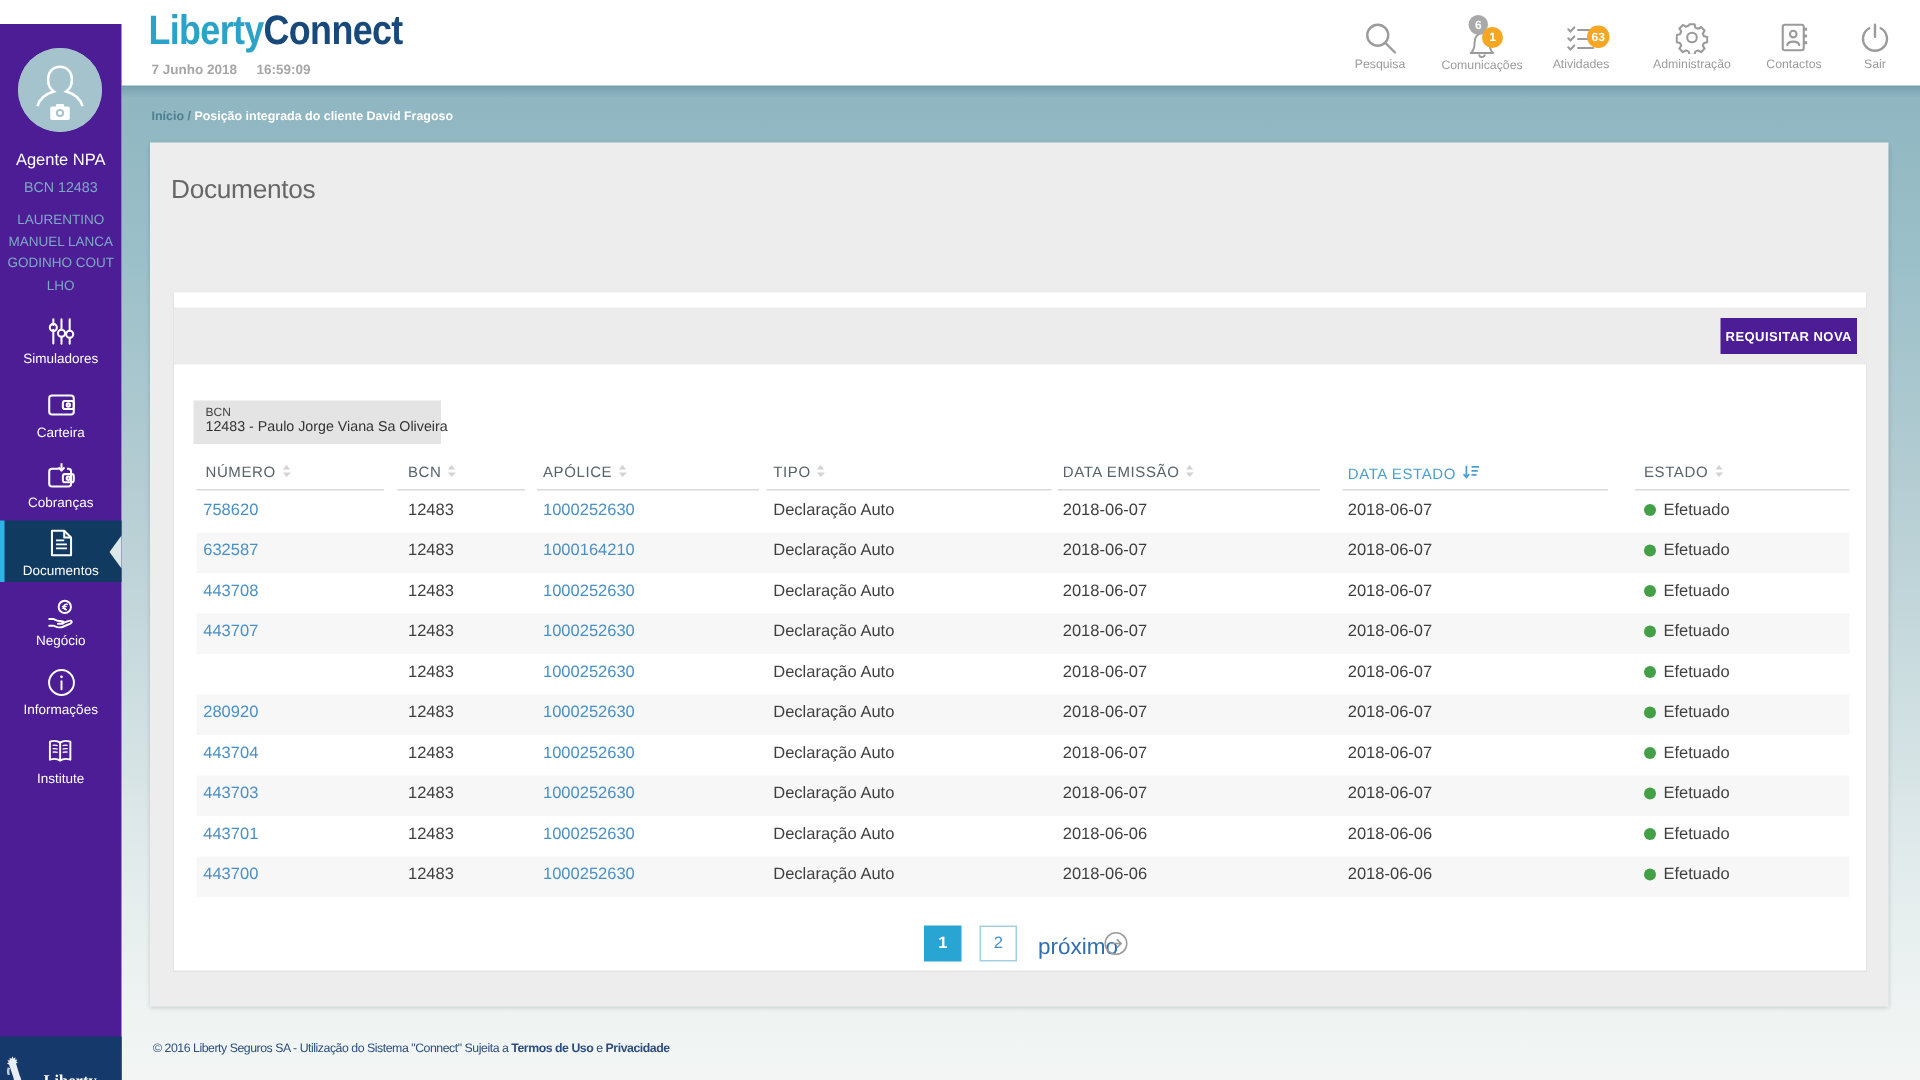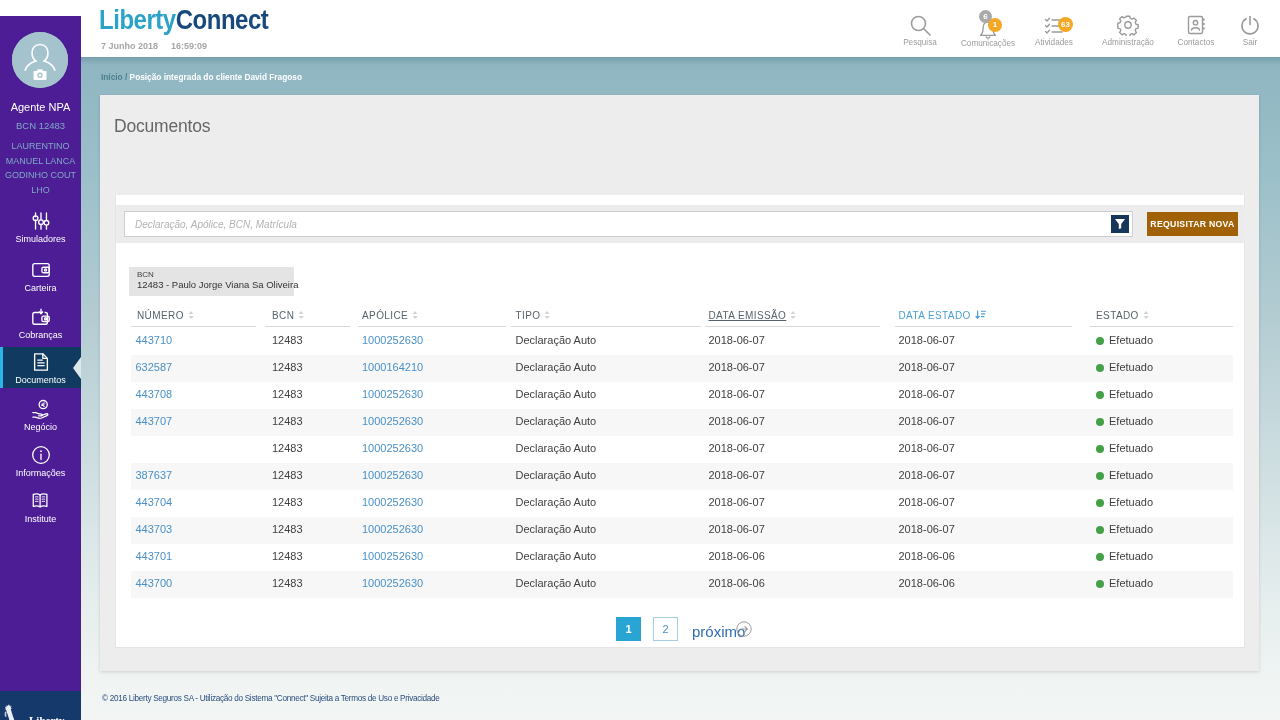--- a/index.html
+++ b/index.html
@@ -43,21 +43,21 @@
 .tab { position:absolute; top:8px; color:#3d9db5; }
 .tab.active { color:#34373c; font-weight:bold; border-bottom:2px solid #39b2de; padding-bottom:4px; letter-spacing:-0.3px; font-size:10.2px; }
 
 
 .panel { position:absolute; left:15px; top:100px; width:1130px; height:453px; background:#fff; border:1px solid #e4e4e4; border-top:none; }
 .sband { position:absolute; left:0; top:10px; width:1130px; height:38px; background:#ececec; }
 .sinput { position:absolute; left:8px; top:6px; width:1009px; height:26px; background:#fff; border:1px solid #cfcfcf; }
 .sinput .ph { position:absolute; left:10px; top:7px; font-size:10px; font-style:italic; color:#b2b2b2; }
 .fbtn { position:absolute; right:3px; top:3px; width:18px; height:18px; background:#16365c; }
 .fbtn svg { display:block; margin:3px auto; }
-.reqbtn { position:absolute; right:8px; top:7px; width:91px; height:24px; background:#a16207; color:#fff; font-size:8.7px; font-weight:bold; text-align:center; line-height:24px; white-space:nowrap; letter-spacing:0.3px; }
+.reqbtn { position:absolute; right:8px; top:7px; width:91px; height:24px; background:#4c1d95; color:#fff; font-size:8.7px; font-weight:bold; text-align:center; line-height:24px; white-space:nowrap; letter-spacing:0.3px; }
 .chip { position:absolute; left:13px; top:72px; width:165px; height:29px; background:#e4e4e4; padding:3px 0 0 8px; white-space:nowrap; }
 .chip .l1 { font-size:8px; color:#444; }
 .chip .l2 { font-size:9.5px; color:#333; }
 
 
 .tbl { position:absolute; left:15px; top:103px; width:1102px; }
 .th { position:absolute; top:12px; font-size:10px; color:#57636b; letter-spacing:0.4px; }
 .th.blue { color:#4b9fd0; }
 .hline { position:absolute; top:28px; height:1px; background:#d9d9d9; }
 .trow { position:absolute; width:1102px; height:27px; font-size:11px; color:#3f3f3f; }
@@ -68,40 +68,32 @@
 
 
 .pager { position:absolute; left:0; top:422px; width:1130px; height:26px; }
 .pg1 { position:absolute; left:500px; top:0; width:25px; height:24px; background:#29a5d4; color:#fff; font-size:11px; font-weight:bold; text-align:center; line-height:24px; }
 .pg2 { position:absolute; left:537px; top:0; width:25px; height:24px; background:#fff; border:1px solid #a5cfe0; color:#4a90c8; font-size:11px; text-align:center; line-height:22px; }
 .pnext { position:absolute; left:576px; top:6px; font-size:15px; color:#2f6eb0; }
 .parrow { position:absolute; left:620px; top:4px; }
 
 
 .foot { position:absolute; left:21px; top:637px; font-size:8.2px; letter-spacing:-0.3px; color:#2c4e7e; }
-.foot b { font-weight:normal; }
+.foot b { font-weight:bold; }
 </style>
 </head>
 <body>
 <div id="app">
 
   <div id="content">
     <div class="crumb">Início / <span>Posição integrada do cliente David Fragoso</span></div>
     <div class="card">
       <div class="ctitle">Documentos</div>
       <div class="panel">
         <div class="sband">
-          <div class="sinput">
-            <div class="ph">Declaração, Apólice, BCN, Matrícula</div>
-            <div class="fbtn">
-                <svg width="12" height="12" viewBox="0 0 12 12">
-                  <path d="M1 1h10L7.2 6v4.2L4.8 11V6z" fill="#fff"></path>
-                </svg>
-              </div>
-          </div>
           <div class="reqbtn">REQUISITAR NOVA</div>
         </div>
         <div class="chip">
           <div class="l1">BCN</div>
           <div class="l2">12483 - Paulo Jorge Viana Sa Oliveira</div>
         </div>
         <div class="tbl" id="tbl">
 <div class="th" style="left:6px;">NÚMERO<svg width="6" height="8" viewBox="0 0 6 8" style="margin-left:4px;vertical-align:0px;">
                 <path d="M3 0L5.4 3H0.6z" fill="#d3d3d3"></path>
                 <path d="M3 8L0.6 5h5.4z" fill="#d3d3d3"></path>
@@ -111,41 +103,41 @@
                 <path d="M3 8L0.6 5h5.4z" fill="#d3d3d3"></path>
               </svg></div>
 <div class="th" style="left:231px;">APÓLICE<svg width="6" height="8" viewBox="0 0 6 8" style="margin-left:4px;vertical-align:0px;">
                 <path d="M3 0L5.4 3H0.6z" fill="#d3d3d3"></path>
                 <path d="M3 8L0.6 5h5.4z" fill="#d3d3d3"></path>
               </svg></div>
 <div class="th" style="left:384.5px;">TIPO<svg width="6" height="8" viewBox="0 0 6 8" style="margin-left:4px;vertical-align:0px;">
                 <path d="M3 0L5.4 3H0.6z" fill="#d3d3d3"></path>
                 <path d="M3 8L0.6 5h5.4z" fill="#d3d3d3"></path>
               </svg></div>
-<div class="th" style="left:577.5px;text-decoration:underline;">DATA EMISSÃO<svg width="6" height="8" viewBox="0 0 6 8" style="margin-left:4px;vertical-align:0px;">
+<div class="th" style="left:577.5px;">DATA EMISSÃO<svg width="6" height="8" viewBox="0 0 6 8" style="margin-left:4px;vertical-align:0px;">
                 <path d="M3 0L5.4 3H0.6z" fill="#d3d3d3"></path>
                 <path d="M3 8L0.6 5h5.4z" fill="#d3d3d3"></path>
               </svg></div>
 <div class="th blue" style="left:767.5px;">DATA ESTADO<svg width="11" height="10" viewBox="0 0 11 10" style="margin-left:4px;vertical-align:-1px;">
                 <path d="M2.6 0.5v7.5M0.7 6L2.6 8.3L4.5 6" fill="none" stroke="#4b9fd0" stroke-width="1.2"></path>
                 <path d="M6 1.2h5M6 3.9h4.2M6 6.6h3.4" stroke="#4b9fd0" stroke-width="1.1"></path>
               </svg></div>
 <div class="th" style="left:965px;">ESTADO<svg width="6" height="8" viewBox="0 0 6 8" style="margin-left:4px;vertical-align:0px;">
                 <path d="M3 0L5.4 3H0.6z" fill="#d3d3d3"></path>
                 <path d="M3 8L0.6 5h5.4z" fill="#d3d3d3"></path>
               </svg></div>
 <div class="hline" style="left:0px;width:125px;"></div>
 <div class="hline" style="left:134px;width:85px;"></div>
 <div class="hline" style="left:227px;width:148px;"></div>
 <div class="hline" style="left:380px;width:190px;"></div>
 <div class="hline" style="left:574px;width:175px;"></div>
 <div class="hline" style="left:764px;width:177px;"></div>
 <div class="hline" style="left:959px;width:143px;"></div>
 <div class="trow" style="top:29.5px;">
-<span class="td" style="left:4.5px;"><a>443710</a></span>
+<span class="td" style="left:4.5px;"><a>758620</a></span>
 <span class="td" style="left:141px;">12483</span>
 <span class="td" style="left:231px;"><a>1000252630</a></span>
 <span class="td" style="left:384.5px;">Declaração Auto</span>
 <span class="td" style="left:577.5px;">2018-06-07</span>
 <span class="td" style="left:767.5px;">2018-06-07</span>
 <span class="td" style="left:965px;"><span class="dot"></span>Efetuado</span>
 </div>
 <div class="trow alt" style="top:56.5px;">
 <span class="td" style="left:4.5px;"><a>632587</a></span>
 <span class="td" style="left:141px;">12483</span>
@@ -176,21 +168,21 @@
 <div class="trow" style="top:137.5px;">
 <span class="td" style="left:4.5px;margin-top:24px;"><a>443706</a></span>
 <span class="td" style="left:141px;">12483</span>
 <span class="td" style="left:231px;"><a>1000252630</a></span>
 <span class="td" style="left:384.5px;">Declaração Auto</span>
 <span class="td" style="left:577.5px;">2018-06-07</span>
 <span class="td" style="left:767.5px;">2018-06-07</span>
 <span class="td" style="left:965px;"><span class="dot"></span>Efetuado</span>
 </div>
 <div class="trow alt" style="top:164.5px;">
-<span class="td" style="left:4.5px;"><a>387637</a></span>
+<span class="td" style="left:4.5px;"><a>280920</a></span>
 <span class="td" style="left:141px;">12483</span>
 <span class="td" style="left:231px;"><a>1000252630</a></span>
 <span class="td" style="left:384.5px;">Declaração Auto</span>
 <span class="td" style="left:577.5px;">2018-06-07</span>
 <span class="td" style="left:767.5px;">2018-06-07</span>
 <span class="td" style="left:965px;"><span class="dot"></span>Efetuado</span>
 </div>
 <div class="trow" style="top:191.5px;">
 <span class="td" style="left:4.5px;"><a>443704</a></span>
 <span class="td" style="left:141px;">12483</span>

